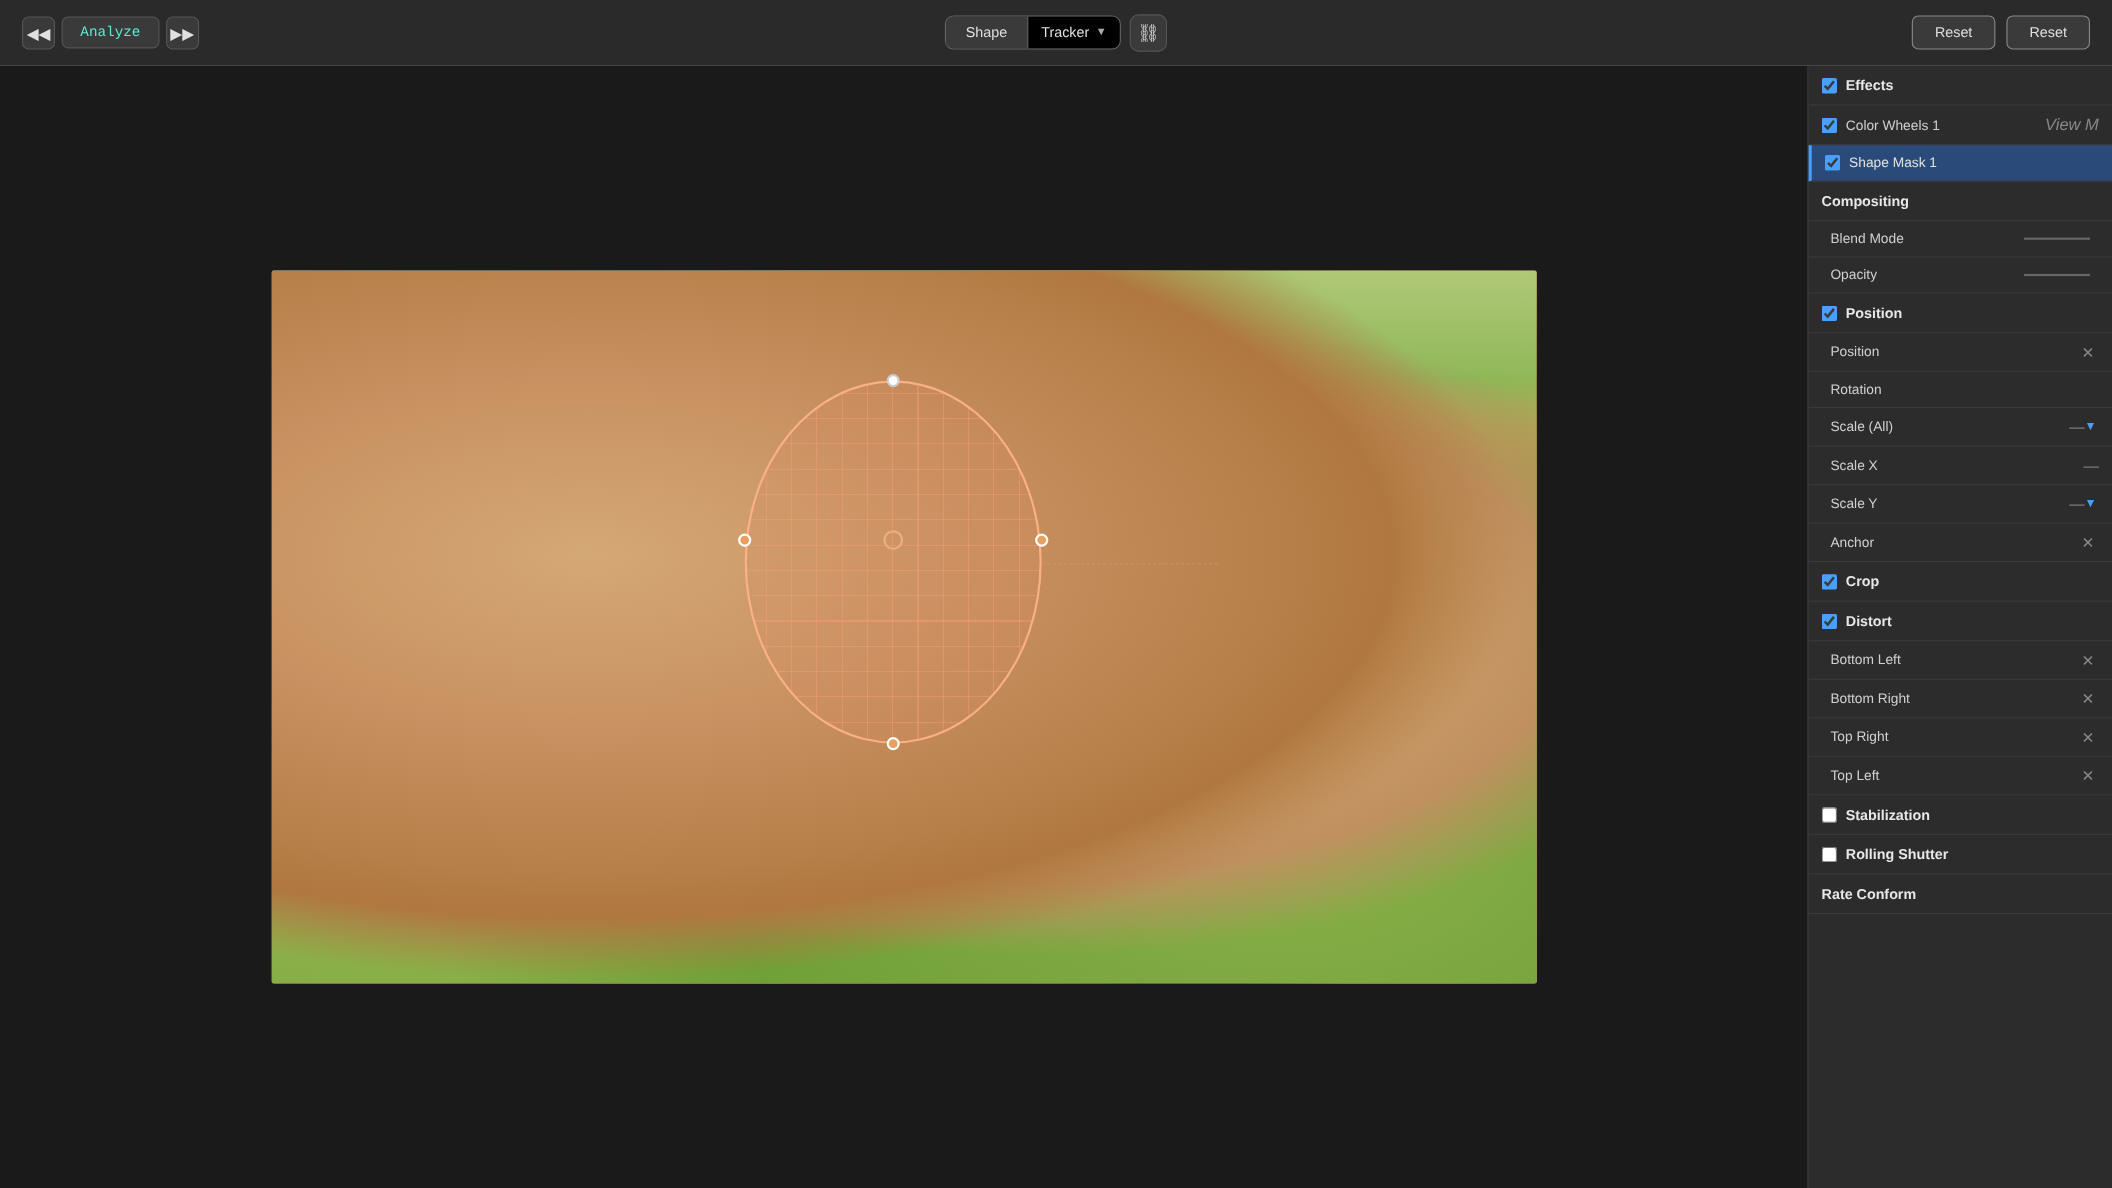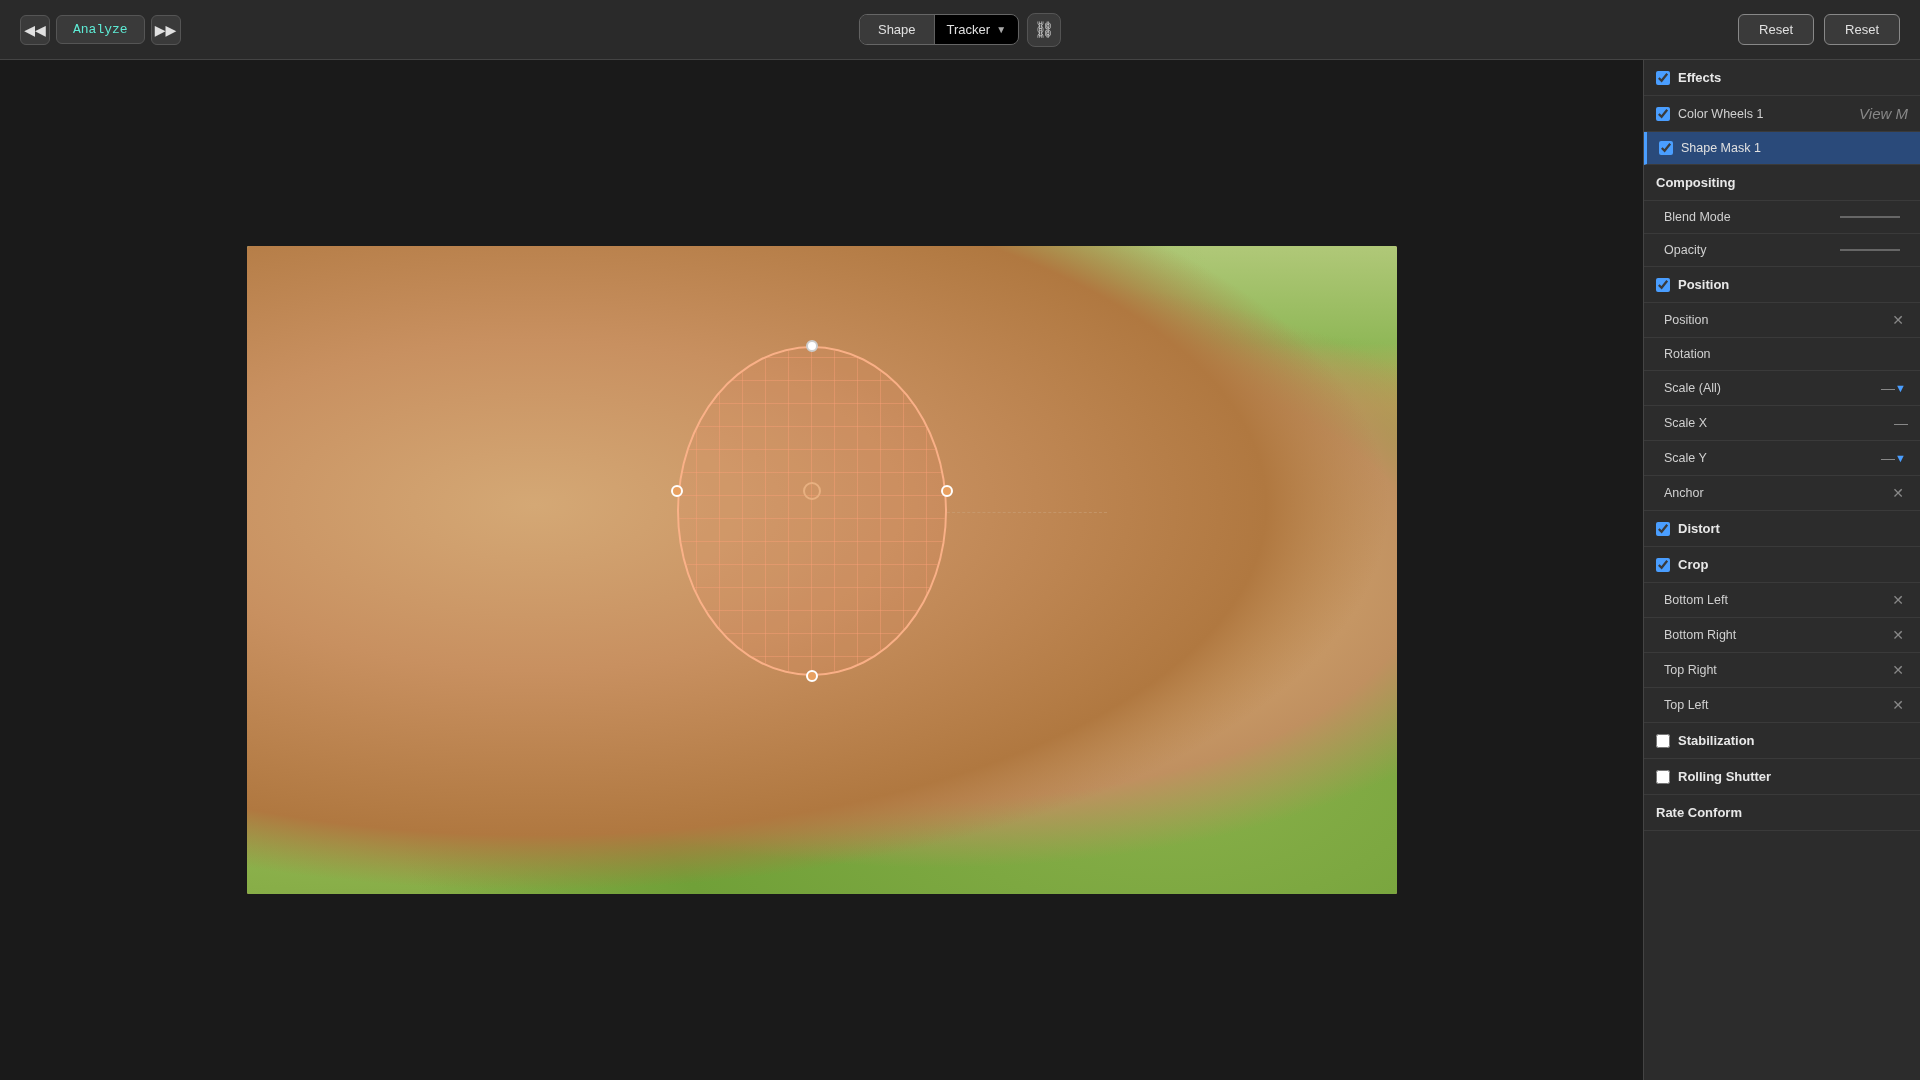--- a/index.html
+++ b/index.html
@@ -506,26 +506,26 @@
       <span class="panel-item-arrow">▼</span>
     </div>
 
     <div class="panel-item">
       <span class="panel-item-label">Anchor</span>
       <span class="panel-item-x">✕</span>
     </div>
 
     <div class="panel-section-header">
       <input type="checkbox" class="panel-checkbox" checked="" style="">
-      <span>Distort</span>
+      <span>Crop</span>
     </div>
 
     <div class="panel-section-header">
       <input type="checkbox" class="panel-checkbox" checked="" style="">
-      <span>Crop</span>
+      <span>Distort</span>
     </div>
 
     <div class="panel-item">
       <span class="panel-item-label">Bottom Left</span>
       <span class="panel-item-x">✕</span>
     </div>
 
     <div class="panel-item">
       <span class="panel-item-label">Bottom Right</span>
       <span class="panel-item-x">✕</span>

